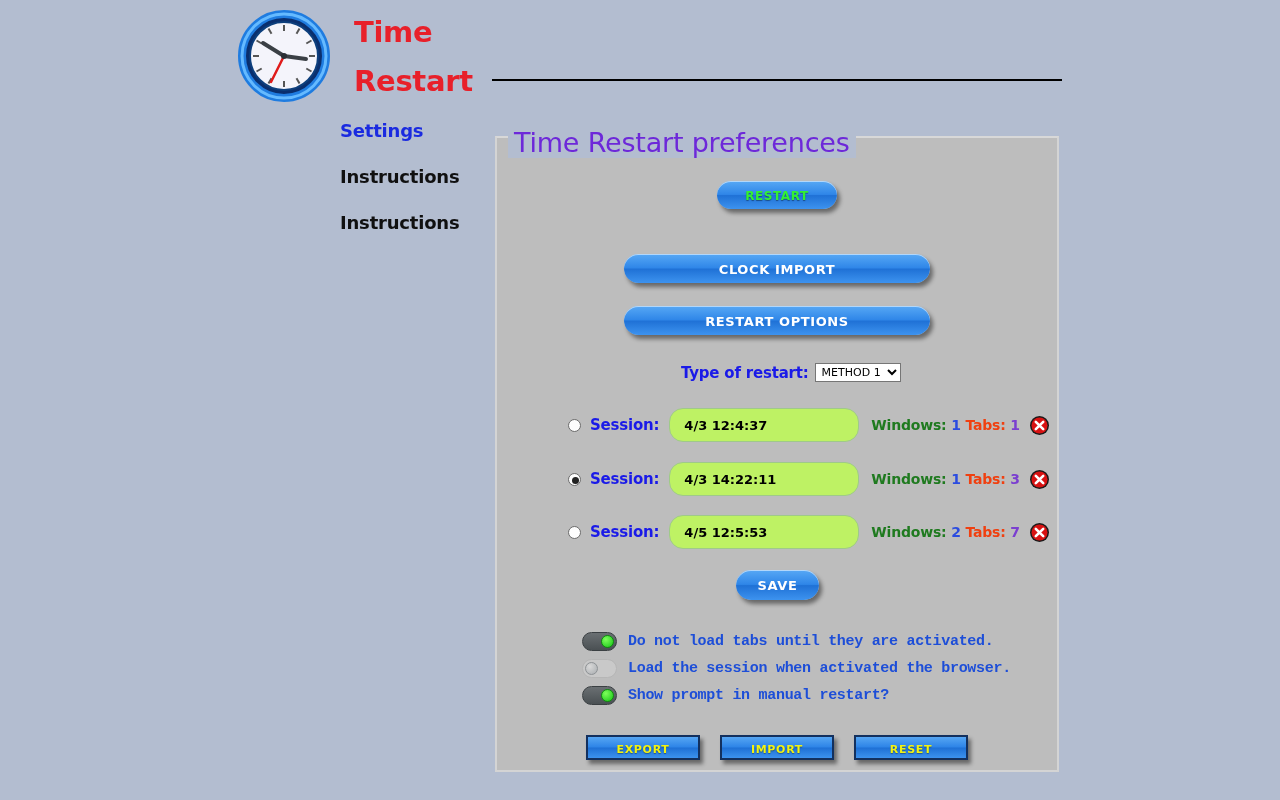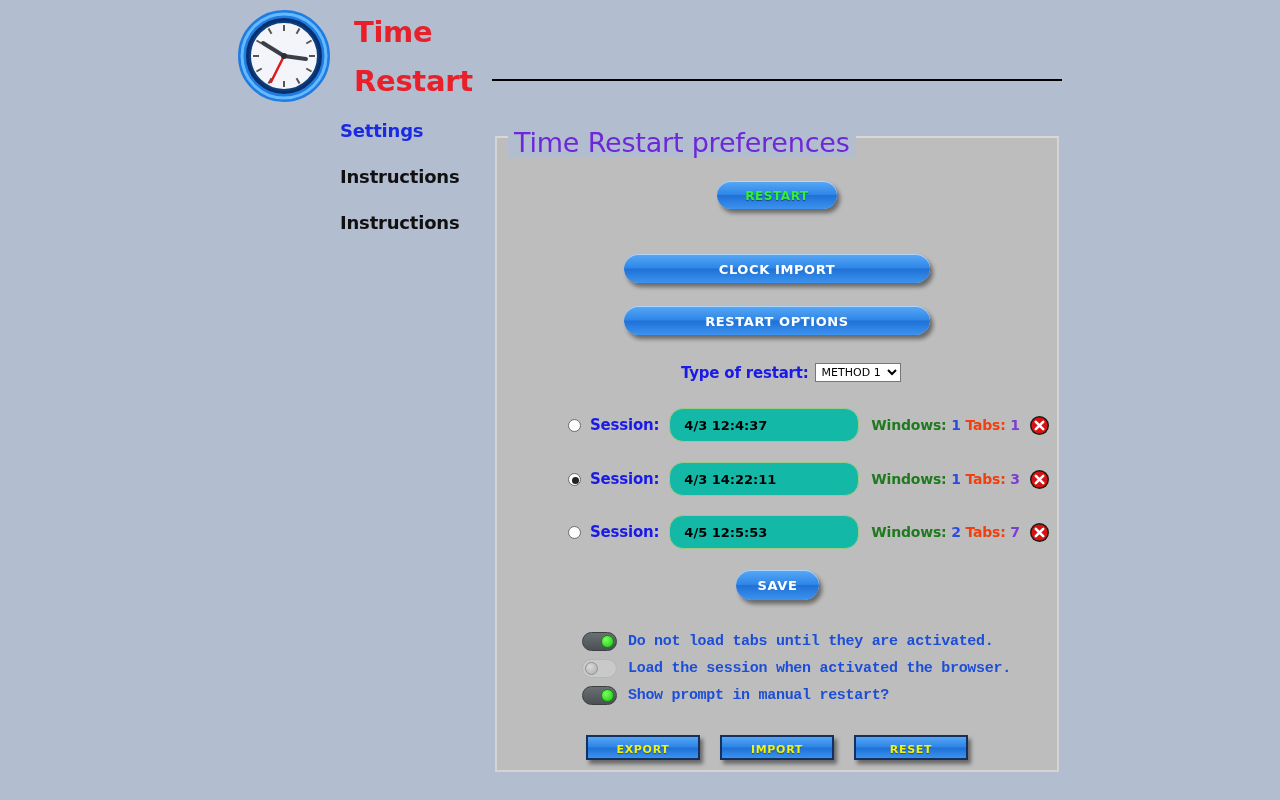--- a/index.html
+++ b/index.html
@@ -126,21 +126,21 @@
   }
 
   .session-label {
     font-family: "DejaVu Sans", sans-serif;
     font-weight: bold; font-size: 15px; color: #1a1ae8;
     margin-right: 10px; letter-spacing: -0.2px;
   }
   .session-input {
     width: 190px; height: 27px;
     border-radius: 14px; border: 1px solid #9fc98a;
-    background: #14b8a6;
+    background: #bef264;
     font-family: "DejaVu Sans", sans-serif;
     font-weight: bold; font-size: 13px; color: #000;
     padding: 16px 14px;
     outline: none;
   }
   .meta {
     margin-left: 12px; white-space: nowrap;
     font-family: "DejaVu Sans", sans-serif;
     font-weight: bold; font-size: 14px;
     letter-spacing: -0.2px;

